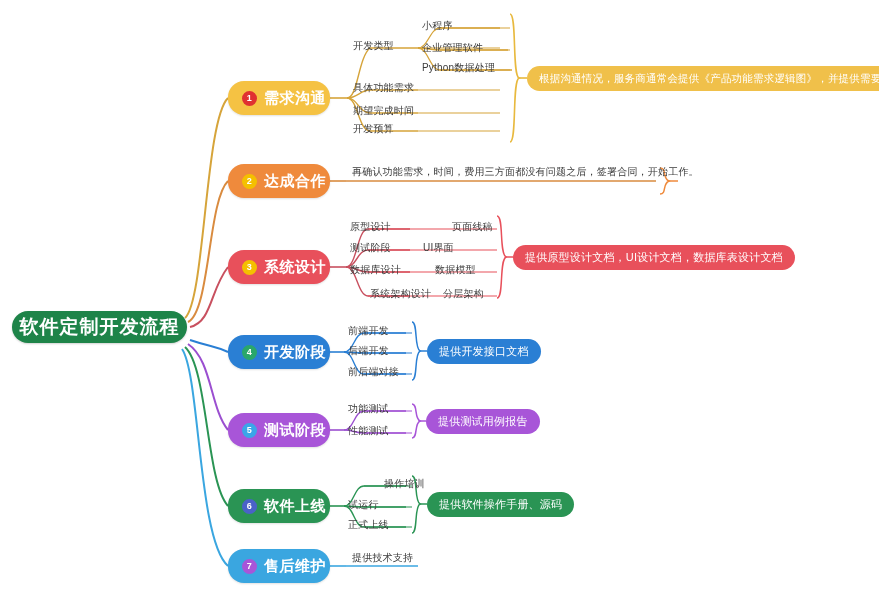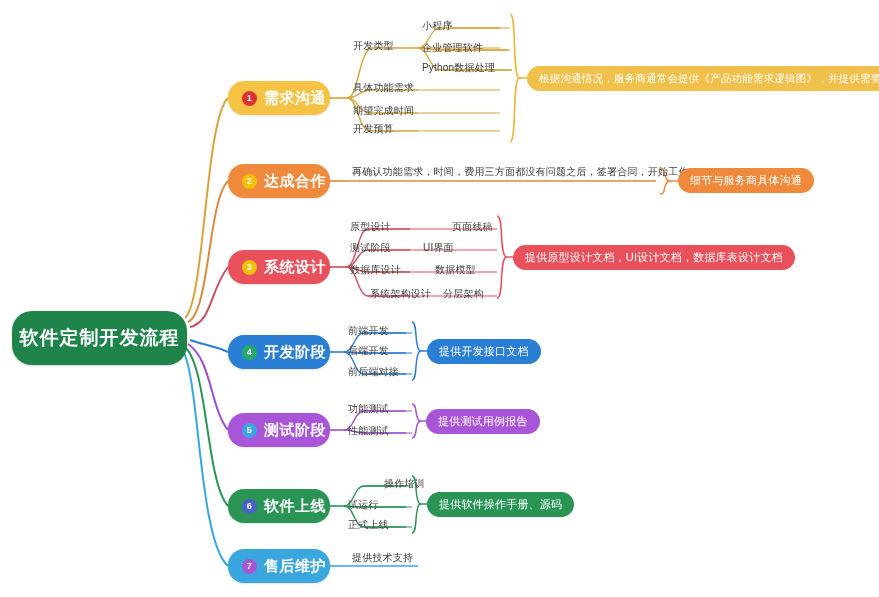--- a/index.html
+++ b/index.html
@@ -149,21 +149,21 @@
     <line x1="364" y1="486" x2="412" y2="486" stroke="#2a9454" stroke-width="1.2"></line>
     <line x1="364" y1="507" x2="412" y2="507" stroke="#2a9454" stroke-width="1.2"></line>
     <line x1="364" y1="527" x2="412" y2="527" stroke="#2a9454" stroke-width="1.2"></line>
     <path d="M412,476 C418,476 414,501 420,504 C414,507 418,533 412,533" stroke="#2a9454" stroke-width="1.5" fill="none"></path>
     <line x1="420" y1="504" x2="427" y2="504" stroke="#2a9454" stroke-width="1.5"></line>
 
     <path d="M330,566 L346,566" stroke="#3aa6e0" stroke-width="1.6" fill="none"></path>
     <line x1="346" y1="566" x2="418" y2="566" stroke="#3aa6e0" stroke-width="1.3"></line>
   </svg>
 
-  <div class="root-node" style="left:12px;top:311px;width:175px;height:54px;">
+  <div class="root-node" style="left:12px;top:311px;width:175px;height:32px;">
     <span>软件定制开发流程</span>
   </div>
 
   <div class="branch-node" style="left:228px;top:81px;width:102px;height:34px;background:#f5c243;">
     <span class="branch-badge" style="background:#e03131;">1</span>
     <span>需求沟通</span>
   </div>
   <div class="leaf" style="left:353px;top:39px;">开发类型</div>
   <div class="leaf" style="left:422px;top:19px;">小程序</div>
   <div class="leaf" style="left:422px;top:41px;">企业管理软件</div>
@@ -171,21 +171,20 @@
   <div class="leaf" style="left:353px;top:81px;">具体功能需求</div>
   <div class="leaf" style="left:353px;top:104px;">期望完成时间</div>
   <div class="leaf" style="left:353px;top:122px;">开发预算</div>
   <div class="note small" style="left:527px;top:66px;background:#f0c04a;">根据沟通情况，服务商通常会提供《产品功能需求逻辑图》，并提供需要时间和费用</div>
 
   <div class="branch-node" style="left:228px;top:164px;width:102px;height:34px;background:#ef8a3c;">
     <span class="branch-badge" style="background:#f4c000;">2</span>
     <span>达成合作</span>
   </div>
   <div class="leaf" style="left:352px;top:165px;">再确认功能需求，时间，费用三方面都没有问题之后，签署合同，开始工作。</div>
-  <div class="note" style="left:678px;top:168px;background:#ef8a3c;">细节与服务商具体沟通</div>
 
   <div class="branch-node" style="left:228px;top:250px;width:102px;height:34px;background:#e8505b;">
     <span class="branch-badge" style="background:#f4c000;">3</span>
     <span>系统设计</span>
   </div>
   <div class="leaf" style="left:350px;top:220px;">原型设计</div>
   <div class="leaf" style="left:423px;top:220px;margin-left:29px;">页面线稿</div>
   <div class="leaf" style="left:350px;top:241px;">测试阶段</div>
   <div class="leaf" style="left:423px;top:241px;">UI界面</div>
   <div class="leaf" style="left:350px;top:263px;">数据库设计</div>

